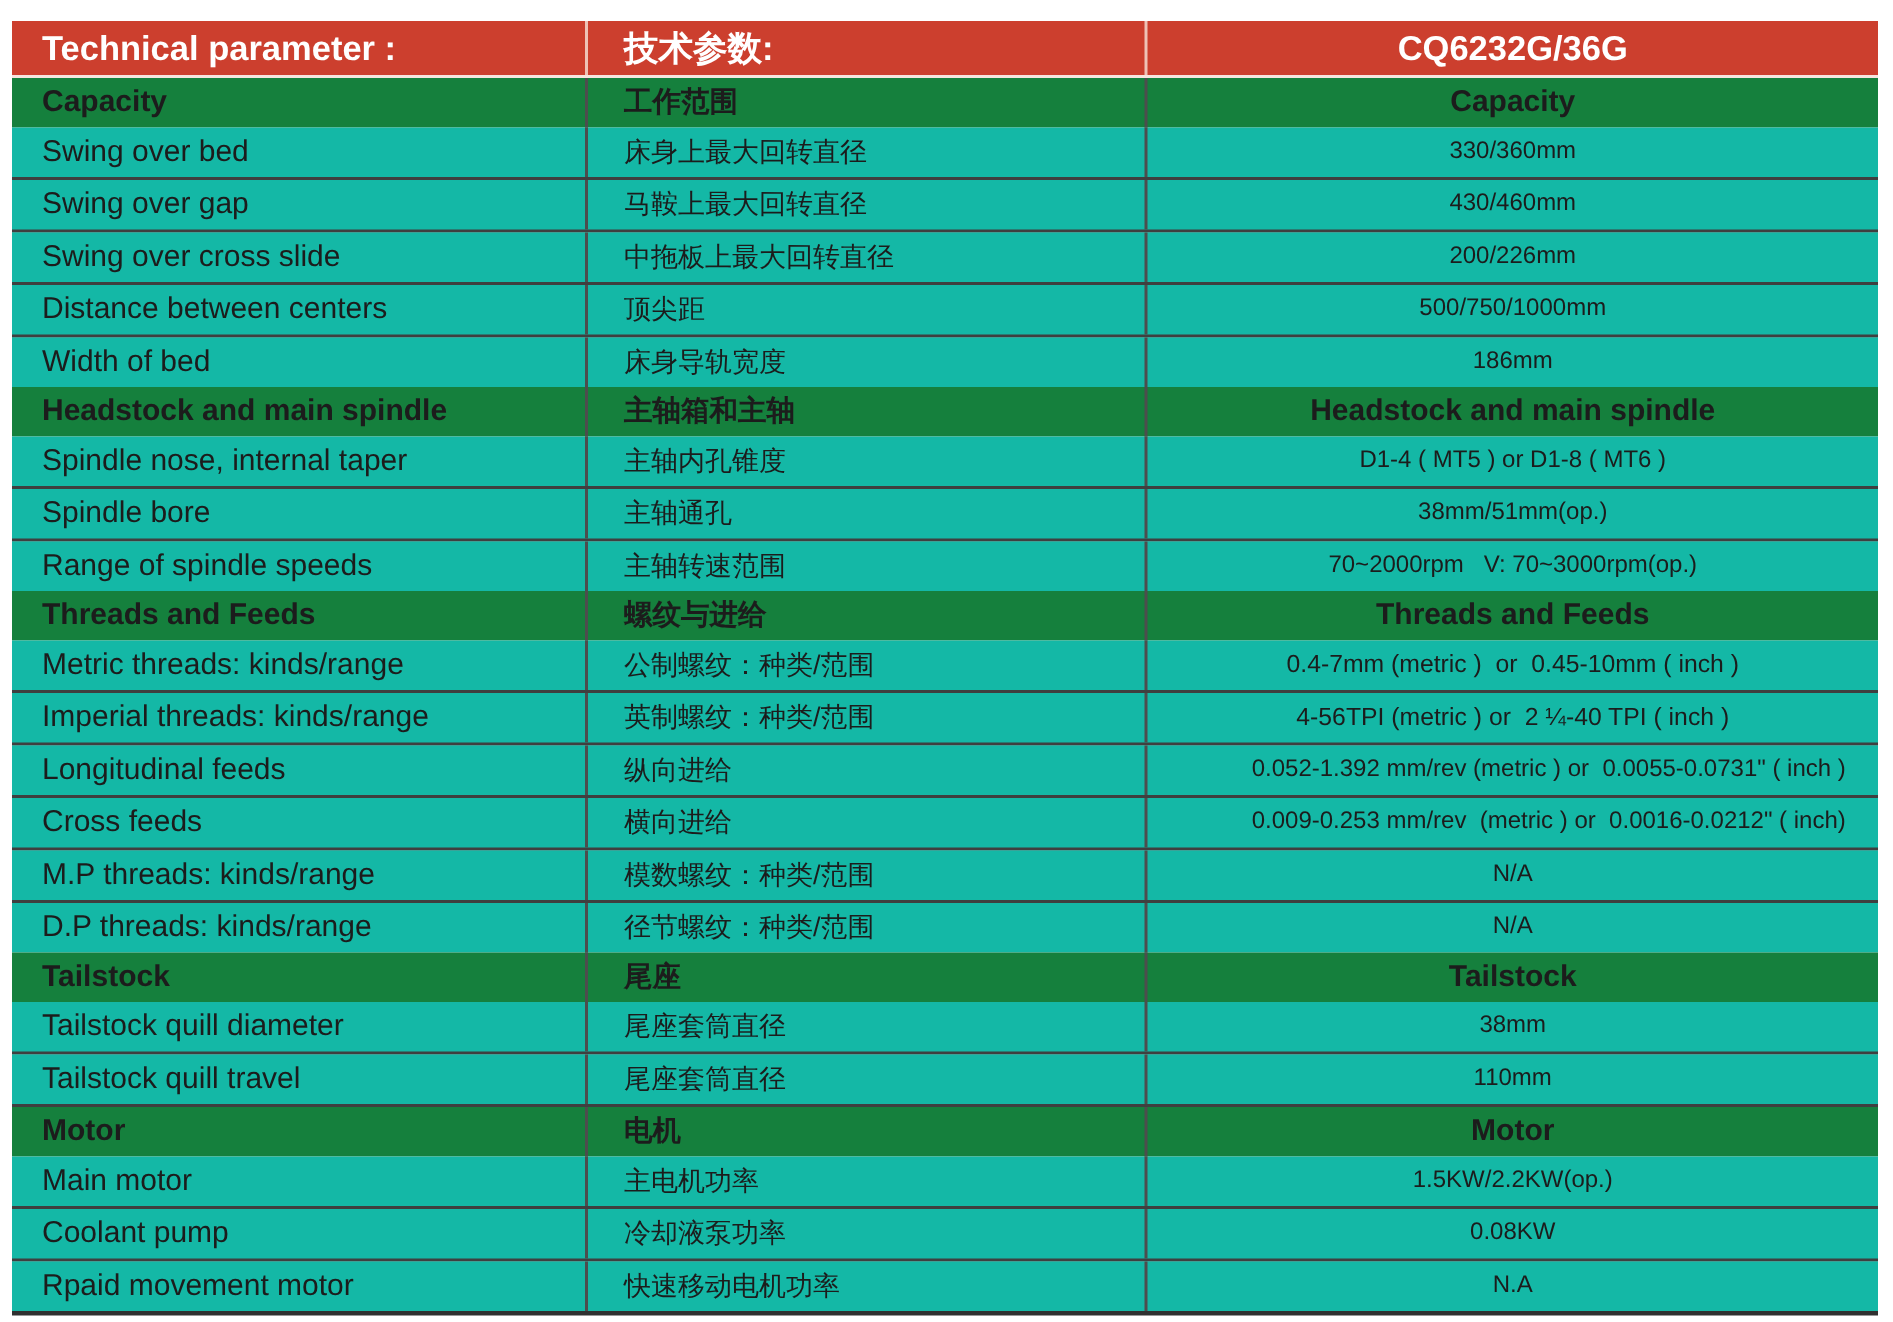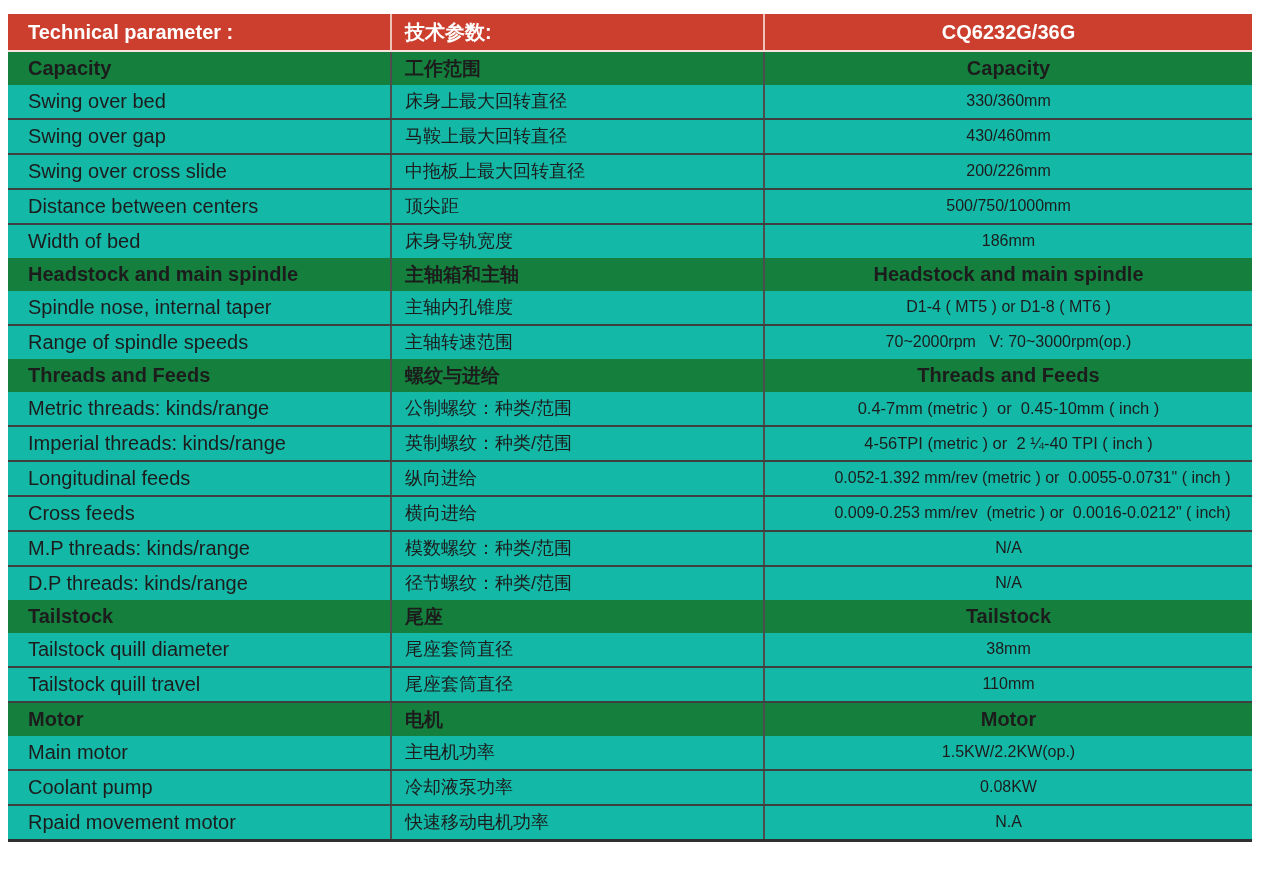--- a/index.html
+++ b/index.html
@@ -28,36 +28,36 @@
     align-items: stretch;
   }
   .cell {
     display: flex;
     align-items: center;
     color: #1c1c1c;
     line-height: 1.05;
     box-sizing: border-box;
   }
   .c1 { padding-left: 20px; }
-  .c2 { padding-left: 13px; }
+  .c2 { padding-left: 24px; }
   .c3 { justify-content: center; text-align: center; white-space: pre-wrap; }
 
   
   .row .c1, .row .c2 { border-right: 2px solid #4d4d4d; }
 
   
   .row.header {
     height: 36px;
     background: #cc3f2e;
     border-bottom: 2px solid #f7e4de;
   }
   .row.header .cell {
     color: #ffffff;
     font-weight: bold;
-    font-size: 20px;
+    font-size: 23px;
   }
   .row.header .c1, .row.header .c2 { border-right: 2px solid #eec2b6; }
 
   
   .row.section {
     height: 33px;
     background: #15803d;
   }
   .row.section .cell { font-weight: bold; font-size: 20px; }
   .row.section .c2 { font-size: 19px; }
@@ -120,20 +120,25 @@
         <div class="row section">
           <div class="cell c1">Headstock and main spindle</div>
           <div class="cell c2">主轴箱和主轴</div>
           <div class="cell c3">Headstock and main spindle</div>
         </div>
         <div class="row data lined">
           <div class="cell c1">Spindle nose, internal taper</div>
           <div class="cell c2">主轴内孔锥度</div>
           <div class="cell c3">D1-4 ( MT5 ) or D1-8 ( MT6 )</div>
         </div>
+        <div class="row data lined">
+          <div class="cell c1">Spindle bore</div>
+          <div class="cell c2">主轴通孔</div>
+          <div class="cell c3">38mm/51mm(op.)</div>
+        </div>
         <div class="row data">
           <div class="cell c1">Range of spindle speeds</div>
           <div class="cell c2">主轴转速范围</div>
           <div class="cell c3">70~2000rpm   V: 70~3000rpm(op.)</div>
         </div>
         <div class="row section">
           <div class="cell c1">Threads and Feeds</div>
           <div class="cell c2">螺纹与进给</div>
           <div class="cell c3">Threads and Feeds</div>
         </div>

